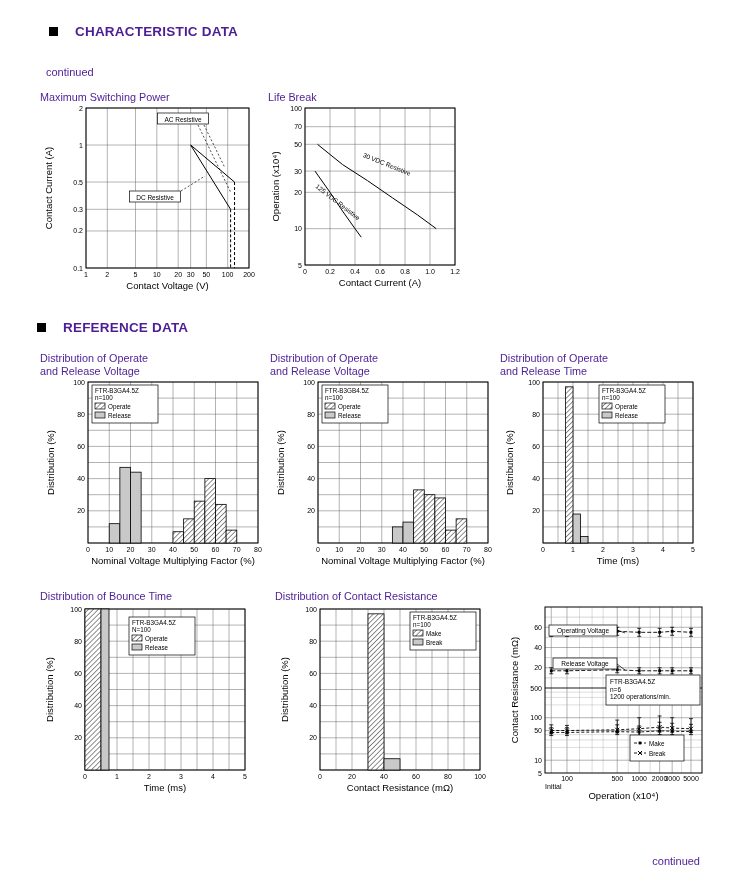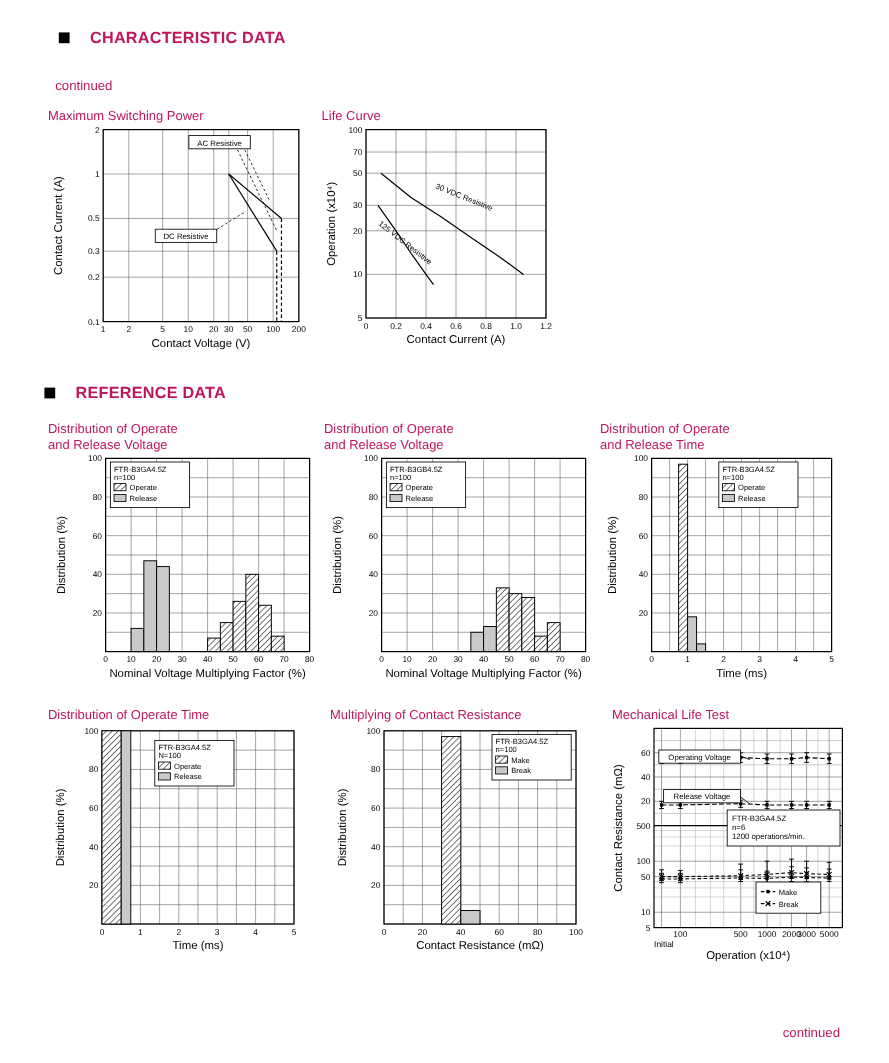--- a/index.html
+++ b/index.html
@@ -1,17 +1,17 @@
 <!DOCTYPE html>
 <html><head>
 <meta charset="utf-8">
 <style>
   html,body{margin:0;padding:0;background:#fff;}
   .page{position:relative;width:741px;height:886px;background:#fff;
-        font-family:"Liberation Sans",sans-serif;color:#be185d;overflow:hidden;}
+        font-family:"Liberation Sans",sans-serif;color:#4c1d95;overflow:hidden;}
   .sec-header{position:absolute;display:flex;align-items:center;gap:17px;}
   #h1{left:49px;top:24px;} #h2{left:37px;top:320px;}
   .bullet{width:9px;height:9px;background:#000;display:inline-block;flex:0 0 auto;}
   .sec-title{font-size:13.5px;font-weight:bold;letter-spacing:.2px;}
   .continued{position:absolute;font-size:11px;margin-top:12px;}
   .continued.top{left:46px;top:54px;}
   .continued.bottom{right:41px;top:843px;}
   figure.chart{position:absolute;margin:0;padding:0;}
   .fig0{left:40px;top:84px;width:245px;height:225px;}
   .fig1{left:268px;top:84px;width:220px;height:225px;}
@@ -95,21 +95,21 @@
         <g>
           <rect x="117.4" y="29" width="51.2" height="11" fill="#fff" stroke="#000000" stroke-width="0.7"></rect>
           <text x="143" y="37.5" text-anchor="middle" class="anno">AC Resistive</text>
           <rect x="89.4" y="107" width="51.2" height="11" fill="#fff" stroke="#000000" stroke-width="0.7"></rect>
           <text x="115" y="115.5" text-anchor="middle" class="anno">DC Resistive</text>
         </g>
       </svg>
   </figure>
 
   <figure class="chart fig1">
-    <figcaption class="chart-title">Life Curve</figcaption>
+    <figcaption class="chart-title">Life Break</figcaption>
     <svg class="chart-canvas" viewBox="0 0 220 225">
         <g>
           <line x1="37" y1="24" x2="37" y2="181" stroke="#666666" stroke-width="0.5"></line>
           <line x1="62" y1="24" x2="62" y2="181" stroke="#666666" stroke-width="0.5"></line>
           <line x1="87" y1="24" x2="87" y2="181" stroke="#666666" stroke-width="0.5"></line>
           <line x1="112" y1="24" x2="112" y2="181" stroke="#666666" stroke-width="0.5"></line>
           <line x1="137" y1="24" x2="137" y2="181" stroke="#666666" stroke-width="0.5"></line>
           <line x1="162" y1="24" x2="162" y2="181" stroke="#666666" stroke-width="0.5"></line>
           <line x1="187" y1="24" x2="187" y2="181" stroke="#666666" stroke-width="0.5"></line>
           <line x1="37" y1="181" x2="187" y2="181" stroke="#666666" stroke-width="0.5"></line>
@@ -370,21 +370,21 @@
           <text x="102" y="55" text-anchor="start" class="legend">n=100</text>
           <rect x="102" y="58" width="10" height="6" fill="url(#hp4)" stroke="#000000" stroke-width="0.7"></rect>
           <text x="115" y="63.5" text-anchor="start" class="legend">Operate</text>
           <rect x="102" y="67" width="10" height="6" fill="#c9c9c9" stroke="#000000" stroke-width="0.7"></rect>
           <text x="115" y="72.5" text-anchor="start" class="legend">Release</text>
         </g>
       </svg>
   </figure>
 
   <figure class="chart fig5">
-    <figcaption class="chart-title">Distribution of Operate Time</figcaption>
+    <figcaption class="chart-title">Distribution of Bounce Time</figcaption>
     <svg class="chart-canvas" viewBox="0 0 240 230">
         <defs>
           <pattern id="hp5" width="3.5" height="3.5" patternUnits="userSpaceOnUse" patternTransform="rotate(45)">
             <rect x="0" y="0" width="3.5" height="3.5" fill="#fff"></rect>
             <line x1="0" y1="0" x2="0" y2="3.5" stroke="#000000" stroke-width="0.9"></line>
           </pattern>
         </defs>
         <g>
           <line x1="45" y1="26" x2="45" y2="187" stroke="#666666" stroke-width="0.5"></line>
           <line x1="61" y1="26" x2="61" y2="187" stroke="#666666" stroke-width="0.5"></line>
@@ -437,21 +437,21 @@
           <text x="92" y="49" text-anchor="start" class="legend">N=100</text>
           <rect x="92" y="52" width="10" height="6" fill="url(#hp5)" stroke="#000000" stroke-width="0.7"></rect>
           <text x="105" y="57.5" text-anchor="start" class="legend">Operate</text>
           <rect x="92" y="61" width="10" height="6" fill="#c9c9c9" stroke="#000000" stroke-width="0.7"></rect>
           <text x="105" y="66.5" text-anchor="start" class="legend">Release</text>
         </g>
       </svg>
   </figure>
 
   <figure class="chart fig6">
-    <figcaption class="chart-title">Multiplying of Contact Resistance</figcaption>
+    <figcaption class="chart-title">Distribution of Contact Resistance</figcaption>
     <svg class="chart-canvas" viewBox="0 0 235 230">
         <defs>
           <pattern id="hp6" width="3.5" height="3.5" patternUnits="userSpaceOnUse" patternTransform="rotate(45)">
             <rect x="0" y="0" width="3.5" height="3.5" fill="#fff"></rect>
             <line x1="0" y1="0" x2="0" y2="3.5" stroke="#000000" stroke-width="0.9"></line>
           </pattern>
         </defs>
         <g>
           <line x1="45" y1="26" x2="45" y2="187" stroke="#666666" stroke-width="0.5"></line>
           <line x1="61" y1="26" x2="61" y2="187" stroke="#666666" stroke-width="0.5"></line>
@@ -504,21 +504,20 @@
           <text x="138" y="44" text-anchor="start" class="legend">n=100</text>
           <rect x="138" y="47" width="10" height="6" fill="url(#hp6)" stroke="#000000" stroke-width="0.7"></rect>
           <text x="151" y="52.5" text-anchor="start" class="legend">Make</text>
           <rect x="138" y="56" width="10" height="6" fill="#c9c9c9" stroke="#000000" stroke-width="0.7"></rect>
           <text x="151" y="61.5" text-anchor="start" class="legend">Break</text>
         </g>
       </svg>
   </figure>
 
   <figure class="chart fig7">
-    <figcaption class="chart-title">Mechanical Life Test</figcaption>
     <svg class="chart-canvas" viewBox="0 0 228 240">
         <g>
           <line x1="69.53999999999999" y1="24" x2="69.53999999999999" y2="190" stroke="#aaa" stroke-width="0.4"></line>
           <line x1="82.1" y1="24" x2="82.1" y2="190" stroke="#aaa" stroke-width="0.4"></line>
           <line x1="93.09" y1="24" x2="93.09" y2="190" stroke="#aaa" stroke-width="0.4"></line>
           <line x1="118.21000000000001" y1="24" x2="118.21000000000001" y2="190" stroke="#aaa" stroke-width="0.4"></line>
           <line x1="140.19" y1="24" x2="140.19" y2="190" stroke="#aaa" stroke-width="0.4"></line>
           <line x1="171.59" y1="24" x2="171.59" y2="190" stroke="#aaa" stroke-width="0.4"></line>
           <line x1="41.28" y1="24" x2="41.28" y2="190" stroke="#666666" stroke-width="0.5"></line>
           <line x1="56.980000000000004" y1="24" x2="56.980000000000004" y2="190" stroke="#666666" stroke-width="0.5"></line>

